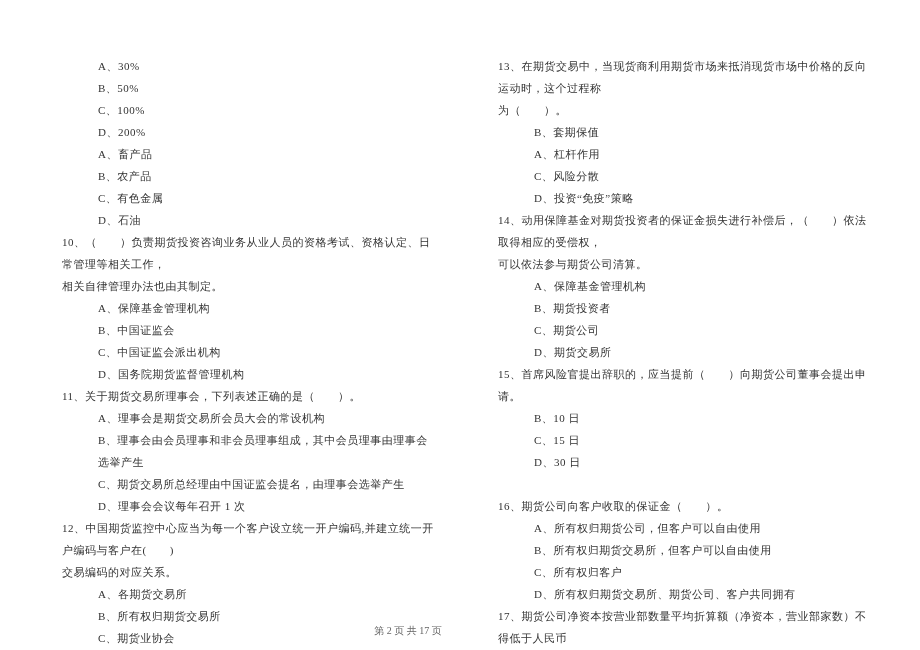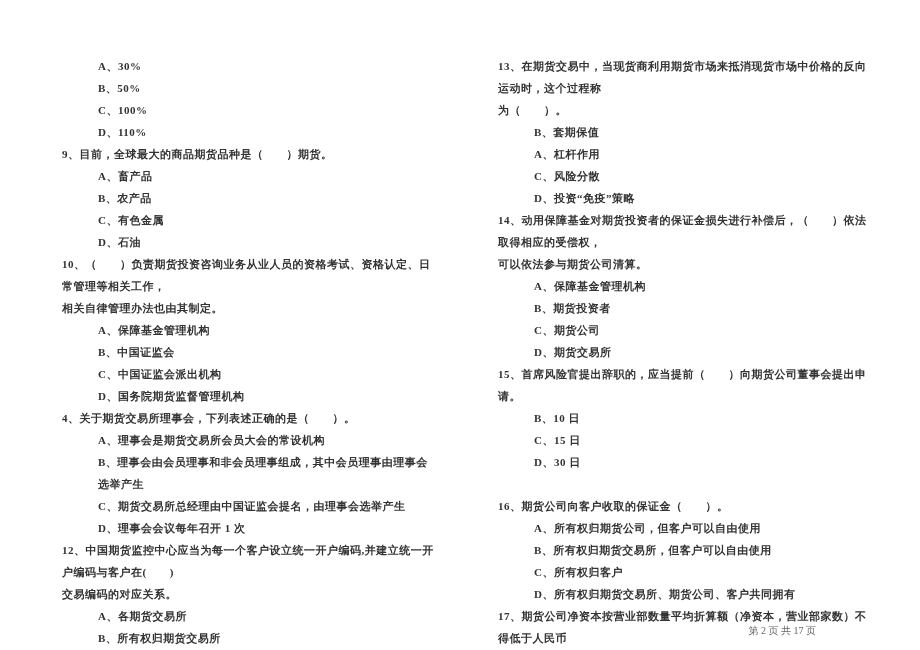--- a/index.html
+++ b/index.html
@@ -10,61 +10,59 @@
       font-family: "SimSun", "宋体", serif;
       font-size: 11px;
       color: #333;
       padding: 55px 50px 30px 50px;
       position: relative;
     }
     .columns {
       display: flex;
       gap: 52px;
       height: 560px;
-      font-weight: bold;
     }
     .col { flex: 1; }
     .line {
       line-height: 22px;
       letter-spacing: 0.5px;
     }
     .indent1 { padding-left: 48px; }
     .indent0 { padding-left: 12px; }
     .gap-line { height: 22px; }
     .footer {
       position: absolute;
       bottom: 12px;
       left: 0;
       width: 816px;
-      text-align: right;
+      text-align: center;
       font-size: 10px;
       color: #666;
     }
   </style>
 </head>
 <body>
 
 <div class="columns">
   <div class="col" id="col-left">
       <div class="line indent1">A、30%</div>
       <div class="line indent1">B、50%</div>
       <div class="line indent1">C、100%</div>
-      <div class="line indent1">D、110%</div>
-      <div class="line indent0">9、目前，全球最大的商品期货品种是（　　）期货。</div>
+      <div class="line indent1">D、200%</div>
       <div class="line indent1">A、畜产品</div>
       <div class="line indent1">B、农产品</div>
       <div class="line indent1">C、有色金属</div>
       <div class="line indent1">D、石油</div>
       <div class="line indent0">10、（　　）负责期货投资咨询业务从业人员的资格考试、资格认定、日常管理等相关工作，</div>
       <div class="line indent0">相关自律管理办法也由其制定。</div>
       <div class="line indent1">A、保障基金管理机构</div>
       <div class="line indent1">B、中国证监会</div>
       <div class="line indent1">C、中国证监会派出机构</div>
       <div class="line indent1">D、国务院期货监督管理机构</div>
-      <div class="line indent0">4、关于期货交易所理事会，下列表述正确的是（　　）。</div>
+      <div class="line indent0">11、关于期货交易所理事会，下列表述正确的是（　　）。</div>
       <div class="line indent1">A、理事会是期货交易所会员大会的常设机构</div>
       <div class="line indent1">B、理事会由会员理事和非会员理事组成，其中会员理事由理事会选举产生</div>
       <div class="line indent1">C、期货交易所总经理由中国证监会提名，由理事会选举产生</div>
       <div class="line indent1">D、理事会会议每年召开 1 次</div>
       <div class="line indent0">12、中国期货监控中心应当为每一个客户设立统一开户编码,并建立统一开户编码与客户在(　　)</div>
       <div class="line indent0">交易编码的对应关系。</div>
       <div class="line indent1">A、各期货交易所</div>
       <div class="line indent1">B、所有权归期货交易所</div>
       <div class="line indent1">C、期货业协会</div>
     </div>

